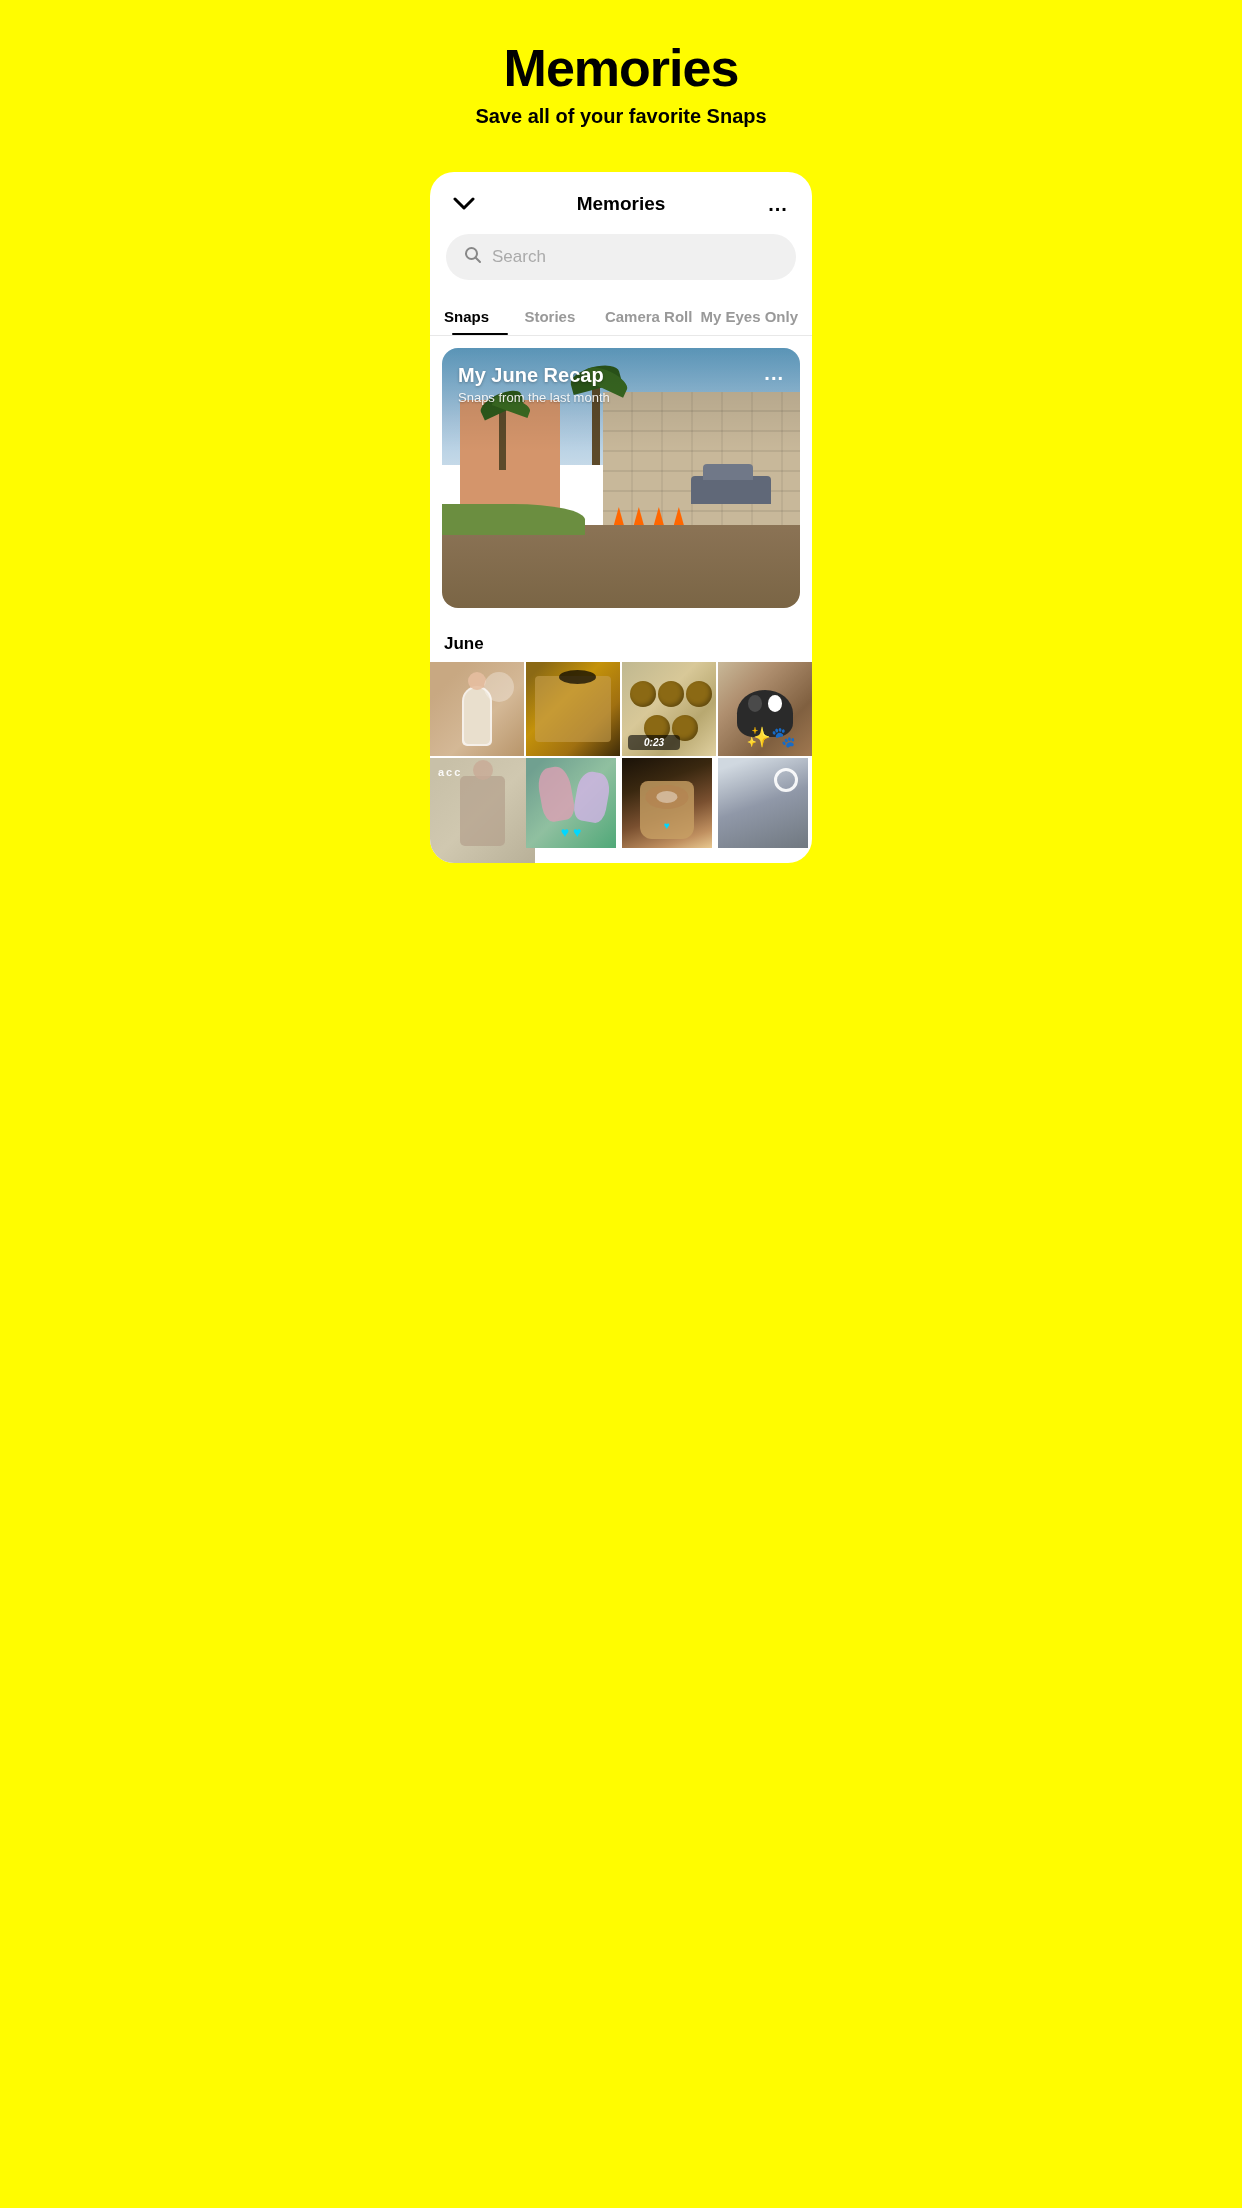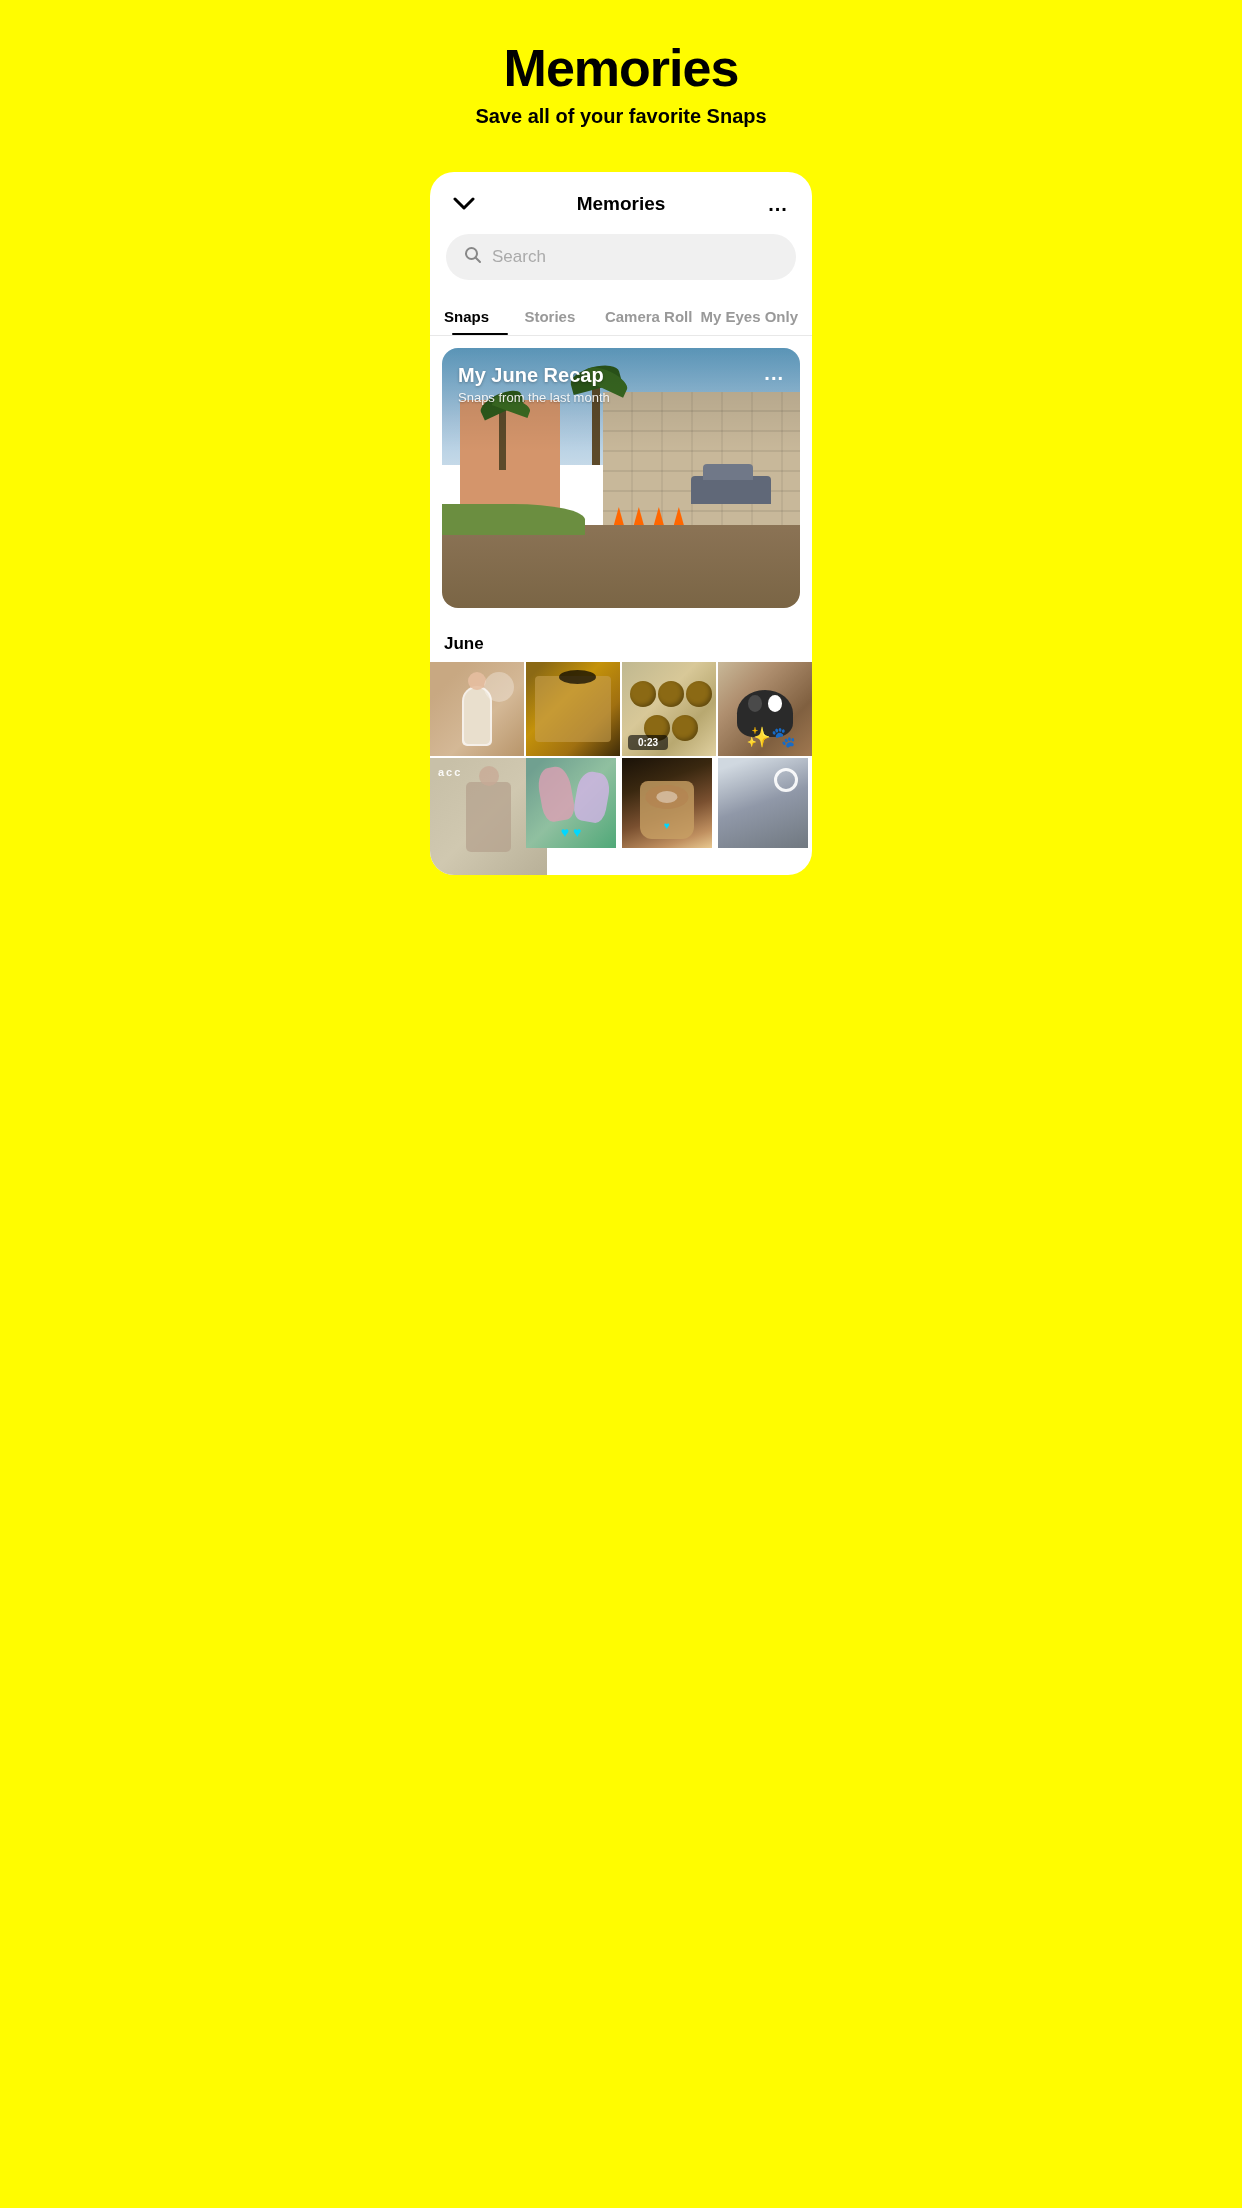--- a/index.html
+++ b/index.html
@@ -301,25 +301,26 @@
     }
 
     .video-badge {
       position: absolute;
       bottom: 6px;
       left: 6px;
       background: rgba(0,0,0,0.6);
       color: #fff;
       font-size: 10px;
       font-weight: 600;
-      padding: 2px 10px;
+      padding: 2px 16px;
       border-radius: 4px;
-    }
-
-    .photo-b1 { background: linear-gradient(135deg, #c8c0b0 10%, #d0c8b8 50%, #a8a090 100%); height: 117px; }
+      font-style: italic;
+    }
+
+    .photo-b1 { background: linear-gradient(135deg, #c8c0b0 10%, #d0c8b8 50%, #a8a090 100%); height: 105px; }
     .photo-b2 { background: linear-gradient(135deg, #a0c8a0 10%, #70a870 50%, #508050 100%); height: 90px; }
     .photo-b3 { background: linear-gradient(135deg, #8b6030 10%, #c09060 50%, #e0b880 80%, #f0d0a0 100%); height: 90px; }
     .photo-b4 { background: linear-gradient(135deg, #c0d4e8 10%, #8090a0 50%, #607080 100%); height: 90px; }
 
     .bottom-yellow {
       background: #FFFC00;
       height: 30px;
     }
   </style>
 </head>

